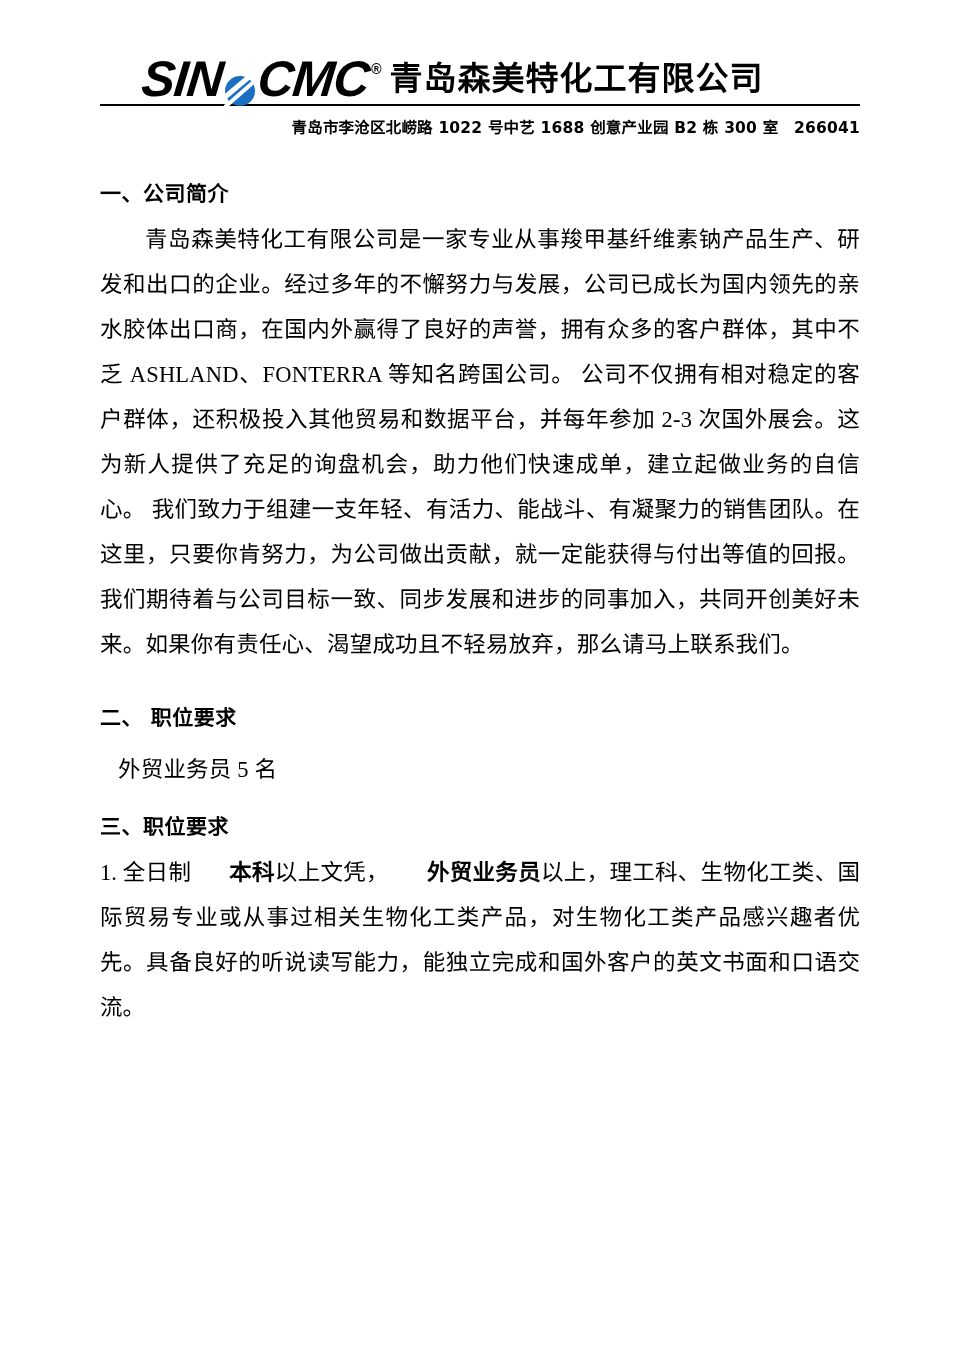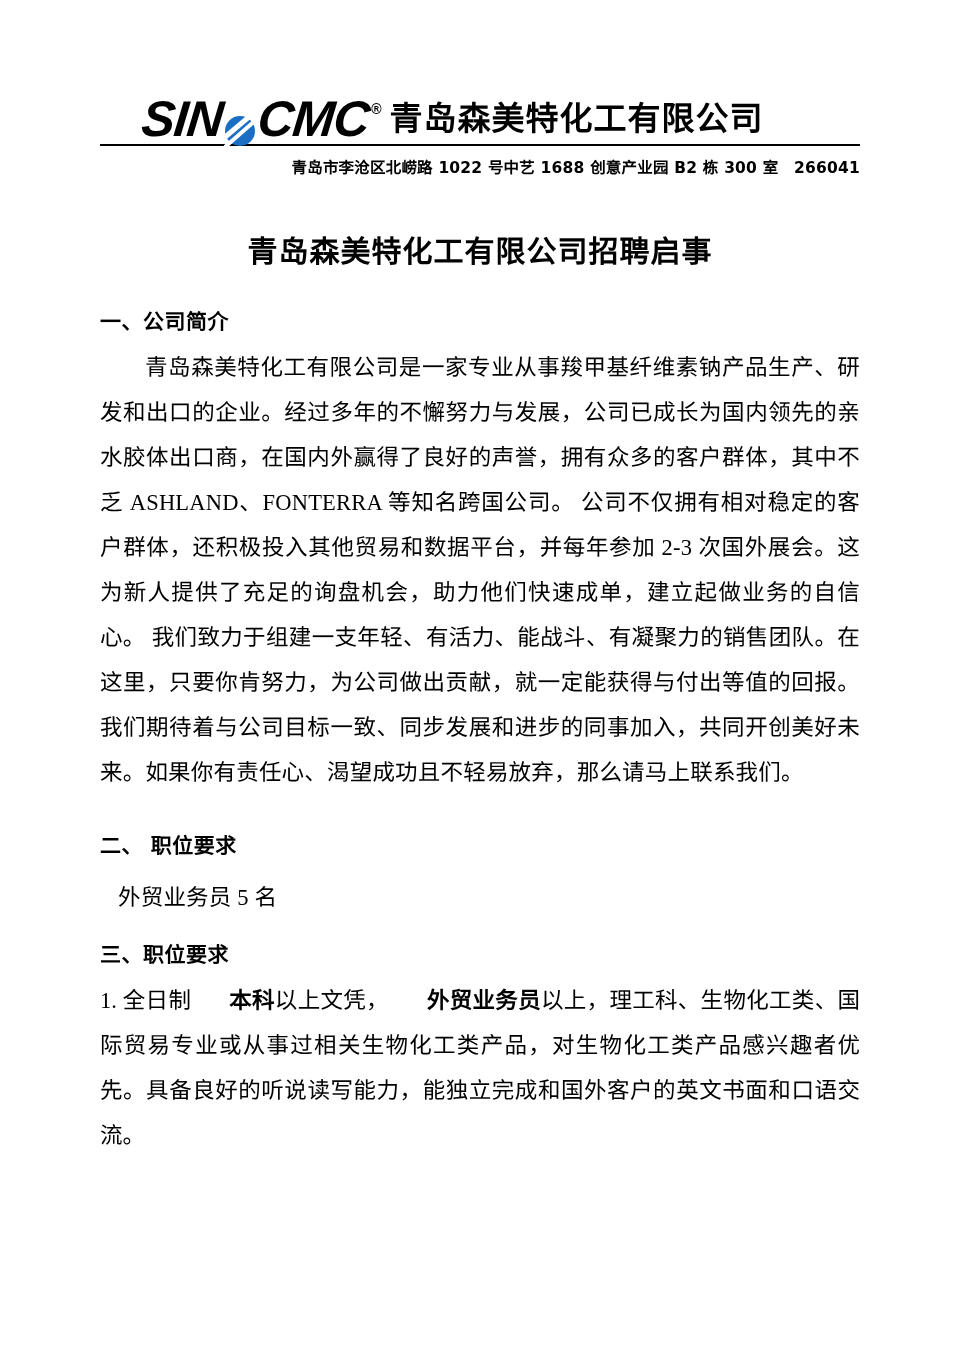--- a/index.html
+++ b/index.html
@@ -67,21 +67,20 @@
     align-self: flex-start;
     padding-top: 6px;
   }
   .logo-cn {
     font-family: "DejaVu Sans", "Liberation Sans", sans-serif;
     font-weight: bold;
     font-size: 33px;
     margin-left: 8px;
     margin-bottom: 2px;
     letter-spacing: 1px;
-    margin-top: 40px;
   }
   .rule {
     border: none;
     border-top: 2px solid #000;
     margin: 2px 0 0 0;
   }
   .address {
     text-align: right;
     font-family: "DejaVu Sans", "Liberation Sans", sans-serif;
     font-size: 15.5px;
@@ -161,21 +160,20 @@
         </span>
         <span class="logo-text">CMC</span>
         <span class="logo-reg">®</span>
       </span>
       <span class="logo-cn">青岛森美特化工有限公司</span>
     </div>
     <hr class="rule">
     <div class="address">青岛市李沧区北崂路 1022 号中艺 1688 创意产业园 B2 栋 300 室　266041</div>
   </div>
 
-  <h1 class="doc-title">青岛森美特化工有限公司招聘启事</h1>
 
   <h2 class="section-head">一、公司简介</h2>
   <p class="body-text indent">青岛森美特化工有限公司是一家专业从事羧甲基纤维素钠产品生产、研发和出口的企业。经过多年的不懈努力与发展，公司已成长为国内领先的亲水胶体出口商，在国内外赢得了良好的声誉，拥有众多的客户群体，其中不乏 ASHLAND、FONTERRA 等知名跨国公司。 公司不仅拥有相对稳定的客户群体，还积极投入其他贸易和数据平台，并每年参加 2-3 次国外展会。这为新人提供了充足的询盘机会，助力他们快速成单，建立起做业务的自信心。 我们致力于组建一支年轻、有活力、能战斗、有凝聚力的销售团队。在这里，只要你肯努力，为公司做出贡献，就一定能获得与付出等值的回报。我们期待着与公司目标一致、同步发展和进步的同事加入，共同开创美好未来。如果你有责任心、渴望成功且不轻易放弃，那么请马上联系我们。</p>
 
   <h2 class="section-head">二、 职位要求</h2>
   <p class="plain-line">外贸业务员 5 名</p>
 
   <h2 class="section-head tight">三、职位要求</h2>
   <p class="req-item"><span class="latin">1.</span><span> 全日制</span><span class="b">本科</span><span>以上文凭，</span><span class="b">外贸业务员</span><span>以上，理工科、生物化工类、国际贸易专业或从事过相关生物化工类产品，对生物化工类产品感兴趣者优先。具备良好的听说读写能力，能独立完成和国外客户的英文书面和口语交流。</span></p>
 

